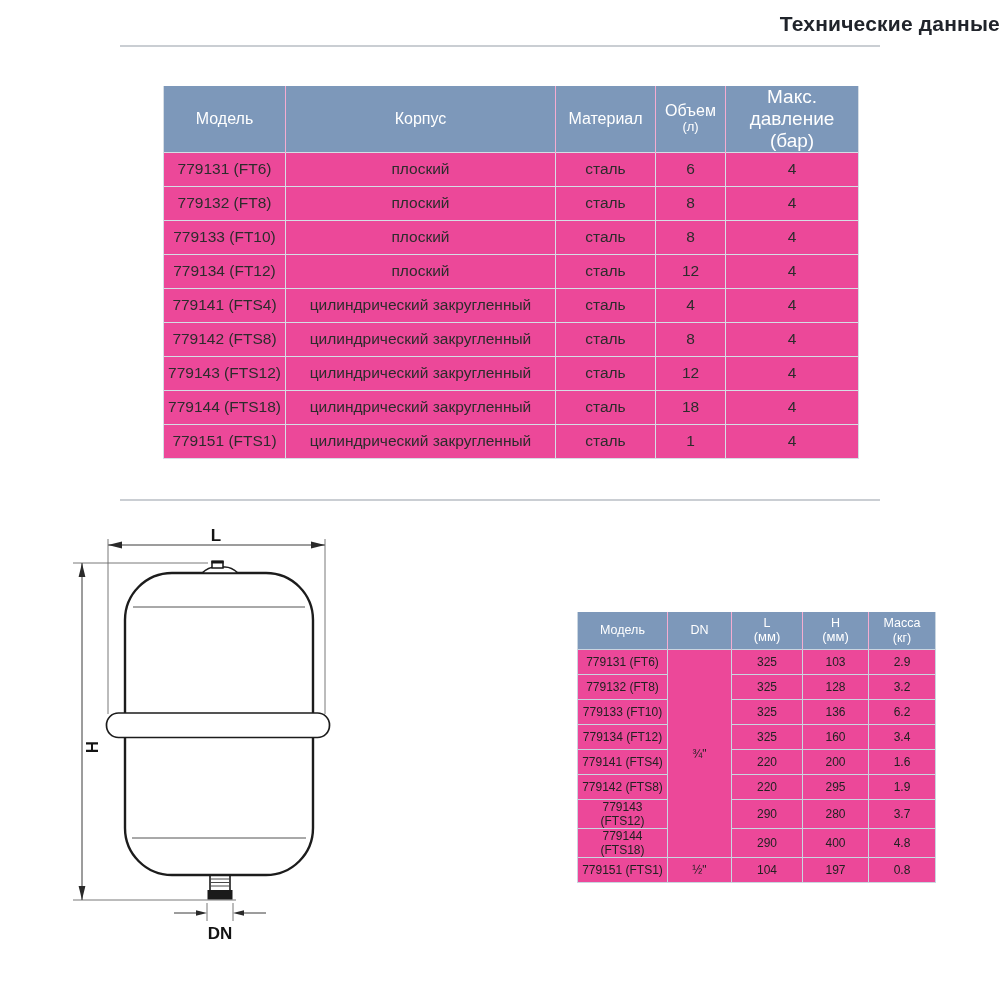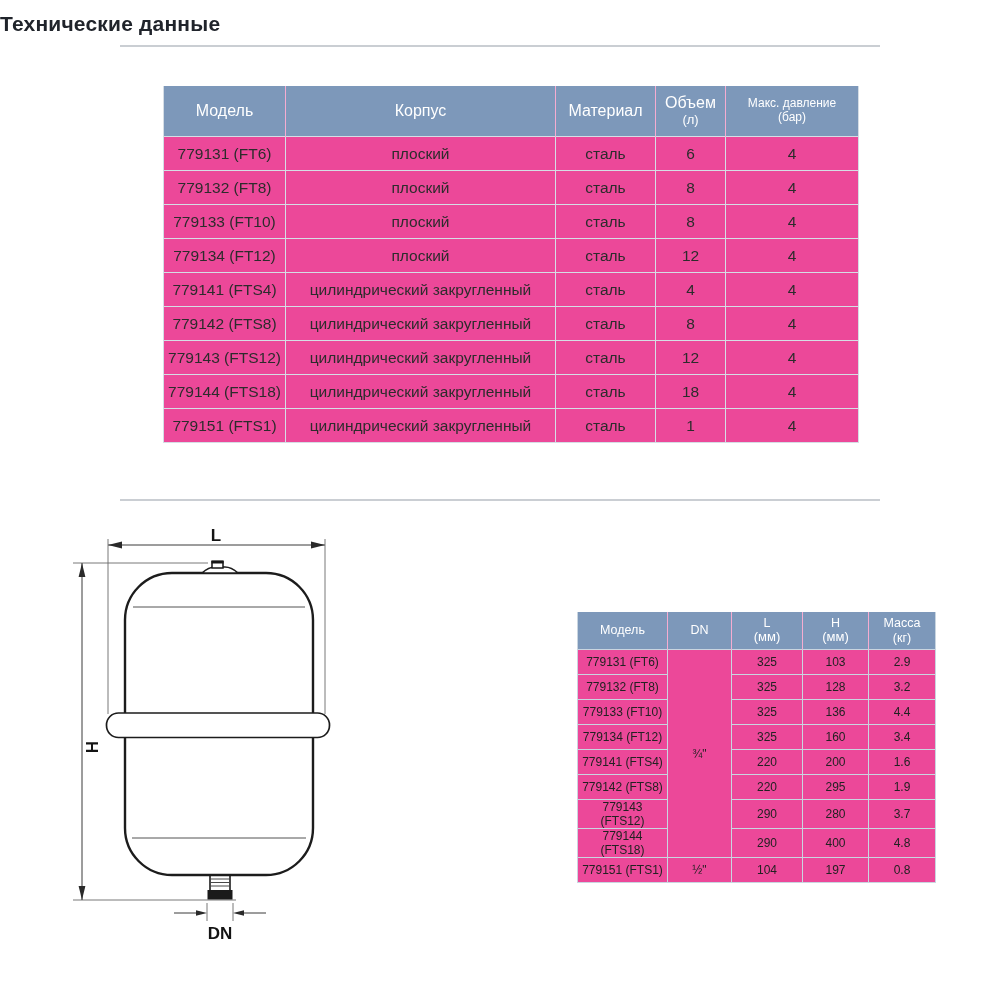--- a/index.html
+++ b/index.html
@@ -1,35 +1,35 @@
 <!DOCTYPE html>
 <html><head>
 <meta charset="utf-8">
 <style>
   html,body{margin:0;padding:0;background:#fff;}
   .page{position:relative;width:1000px;height:1000px;background:#ffffff;overflow:hidden;
         font-family:"Liberation Sans","DejaVu Sans",sans-serif;color:#2d2d2d;}
-  .title{position:absolute;left:0;width:1000px;text-align:left;
+  .title{position:absolute;left:0;width:1000px;text-align:right;
          font-size:21px;font-weight:600;color:#20242b;letter-spacing:.2px;}
   .title-tech{top:12px;}
   .title-dims{top:458px;}
   .rule{position:absolute;left:120px;width:760px;height:0;border-top:2px solid #caced3;}
   .rule-tech{top:45px;}
   .rule-dims{top:499px;}
 
   table{border-collapse:collapse;table-layout:fixed;background:#ec4899;}
   td,th{padding:0 4px;text-align:center;vertical-align:middle;overflow:hidden;}
 
   
   .spec{position:absolute;left:163px;top:86px;width:695px;font-size:15.5px;}
   .spec th{background:#7d98ba;color:#fff;font-weight:400;height:50px;
            border-right:1px solid rgba(255,255,255,.55);font-size:16px;line-height:1.15;}
   .spec th:last-child{border-right:none;}
   .spec th .sub{font-size:13px;}
-  .spec th.small{font-size:12px;}
+  .spec th.small{font-size:19px;}
   .spec td{height:33px;border:1px solid #d5dde5;color:#2c2c2c;}
   .spec{border:1px solid #d5dde5;border-top:none;}
 
   
   .dims{position:absolute;left:577px;top:612px;width:358px;font-size:12px;}
   .dims th{background:#7d98ba;color:#fff;font-weight:400;height:37px;
            border-right:1px solid rgba(255,255,255,.55);font-size:12.5px;line-height:1.15;}
   .dims th:last-child{border-right:none;}
   .dims th .sub{font-size:13px;}
   .dims td{height:24px;border:1px solid #c9d5e0;color:#222;}
@@ -216,21 +216,21 @@
       <tr>
         <td>779132 (FT8)</td>
         <td>325</td>
         <td>128</td>
         <td>3.2</td>
       </tr>
       <tr>
         <td>779133 (FT10)</td>
         <td>325</td>
         <td>136</td>
-        <td>4.4</td>
+        <td>6.2</td>
       </tr>
       <tr>
         <td>779134 (FT12)</td>
         <td>325</td>
         <td>160</td>
         <td>3.4</td>
       </tr>
       <tr>
         <td>779141 (FTS4)</td>
         <td>220</td>

